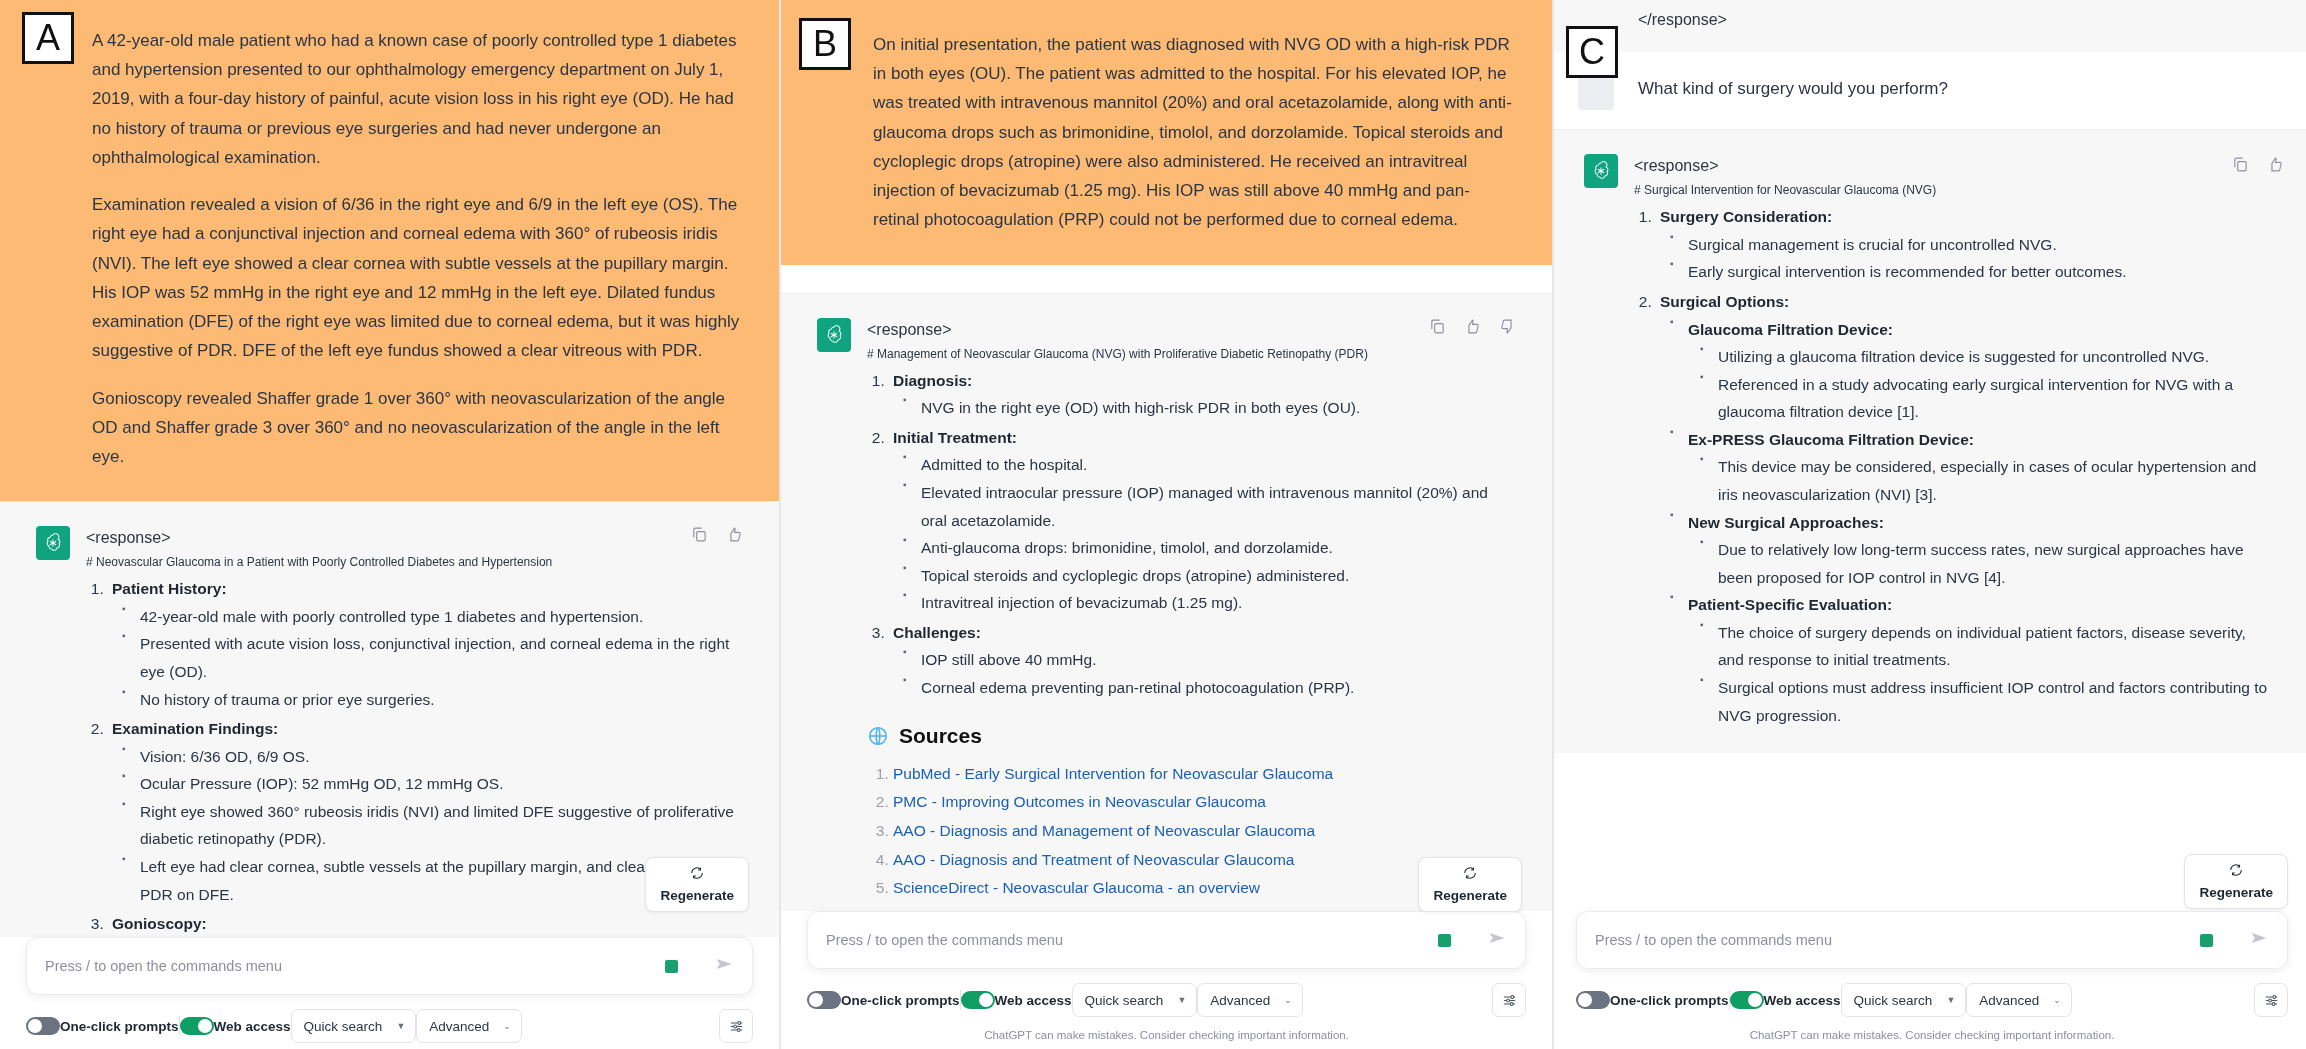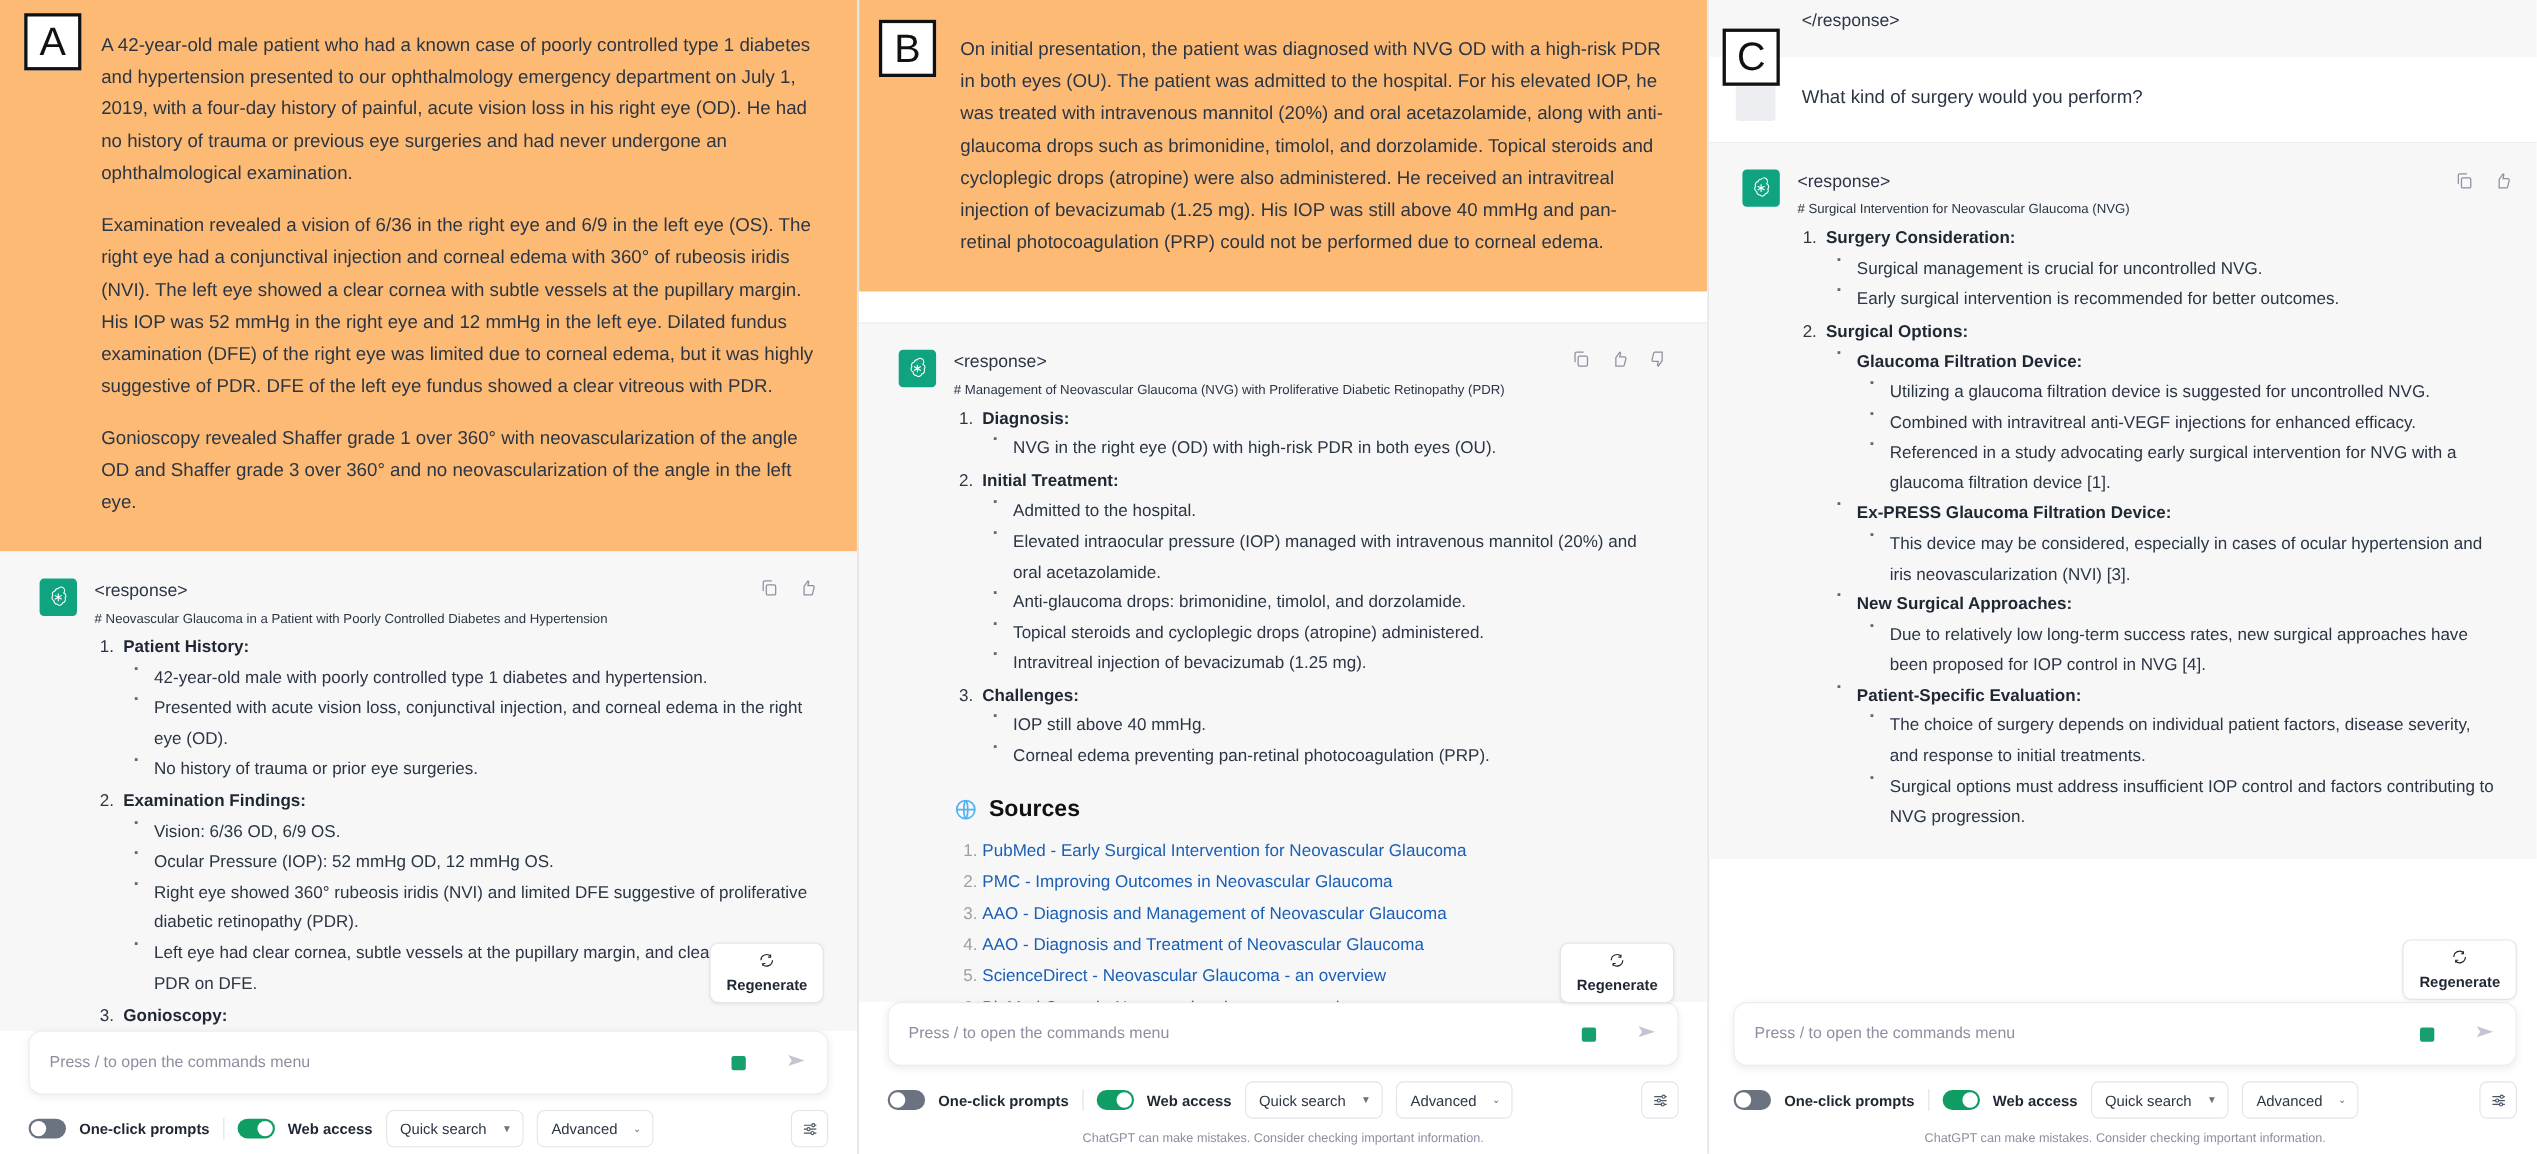--- a/index.html
+++ b/index.html
@@ -136,21 +136,21 @@
     display:flex; align-items:center;
     padding: 0 18px;
     position: relative;
     gap: 22px;
   }
   .composer .ph { font-size: 14.5px; color:#8e8ea0; flex:1 1 auto; }
   .green-dot { width: 13px; height: 13px; background:#17a06e; border-radius:2px; margin-right: 14px; }
   .send-arrow svg { width: 20px; height: 20px; fill:#c5c5d2; }
 
   .ctrlbar {
-    display:flex; align-items:center; gap:12px;
+    display:flex; align-items:center; gap:0;
     padding: 14px 26px 6px 26px;
     justify-content: center;
   }
   .toggle {
     width: 34px; height: 18px; border-radius: 9px; position: relative; flex:none;
   }
   .toggle.off { background: #6b7280; }
   .toggle.on  { background: #0f9d63; }
   .toggle .knob {
     position:absolute; top:2px; width:14px; height:14px; background:#fff; border-radius:50%;
@@ -454,21 +454,20 @@
                 <li>Early surgical intervention is recommended for better outcomes.</li>
               </ul>
             </li>
             <li>
               <span class="litxt">Surgical Options:</span>
               <ul class="lvl2">
                 <li>
                   <b>Glaucoma Filtration Device:</b>
                   <ul class="lvl3">
                     <li>Utilizing a glaucoma filtration device is suggested for uncontrolled NVG.</li>
-                    <li>Combined with intravitreal anti-VEGF injections for enhanced efficacy.</li>
                     <li>Referenced in a study advocating early surgical intervention for NVG with a glaucoma filtration device [1].</li>
                   </ul>
                 </li>
                 <li>
                   <b>Ex-PRESS Glaucoma Filtration Device:</b>
                   <ul class="lvl3">
                     <li>This device may be considered, especially in cases of ocular hypertension and iris neovascularization (NVI) [3].</li>
                   </ul>
                 </li>
                 <li>

